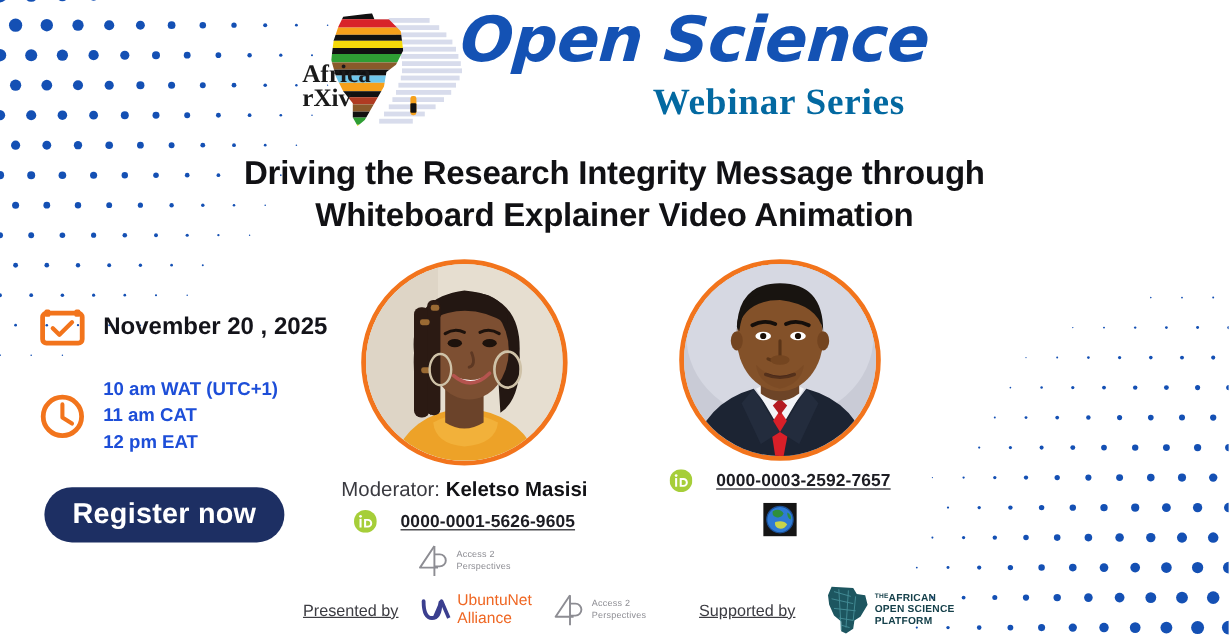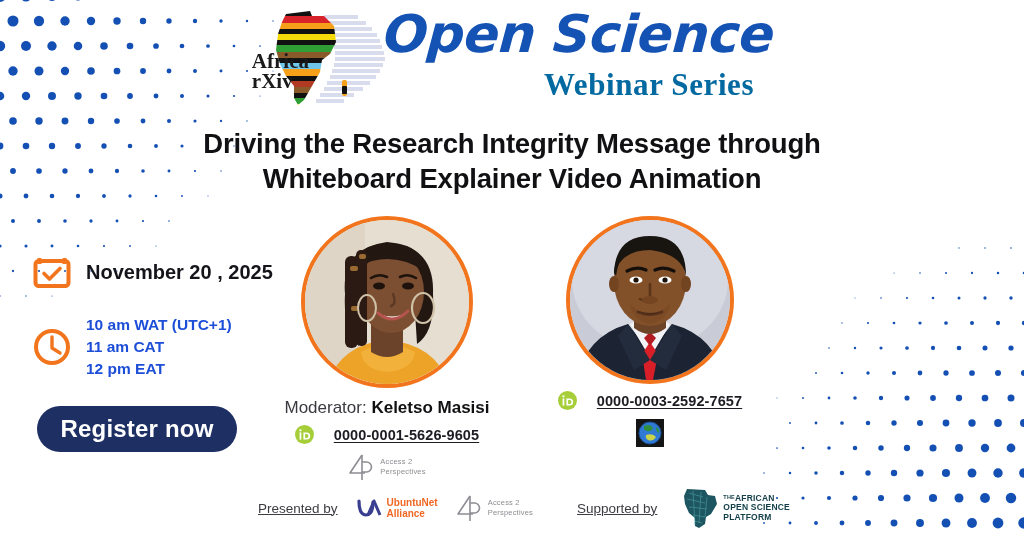--- a/index.html
+++ b/index.html
@@ -165,21 +165,21 @@
     height: 42px;
     display: flex;
     align-items: center;
     justify-content: center;
     gap: 18px;
     padding-left: 24px;
   }
   .footer-label { font-size: 13.5px; color: #3c3c42; white-space: nowrap; text-decoration: underline; }
   .ubuntunet { display: flex; align-items: center; gap: 5px; }
   .ubuntunet-text {
-    font-size: 10px; font-weight: 700; color: #ef6723;
+    font-size: 13px; font-weight: 400; color: #ef6723;
     line-height: 1.15; text-align: left;
   }
   #aosp-lockup { display: flex; align-items: center; gap: 2px; }
   #aosp-text {
     font-size: 8.5px; font-weight: 700; color: #15404a;
     line-height: 1.12; text-align: left; letter-spacing: 0.2px;
   }
   #aosp-text .sm { font-size: 5.5px; vertical-align: top; }
   .gap-left { margin-left: 26px; }
 </style>

